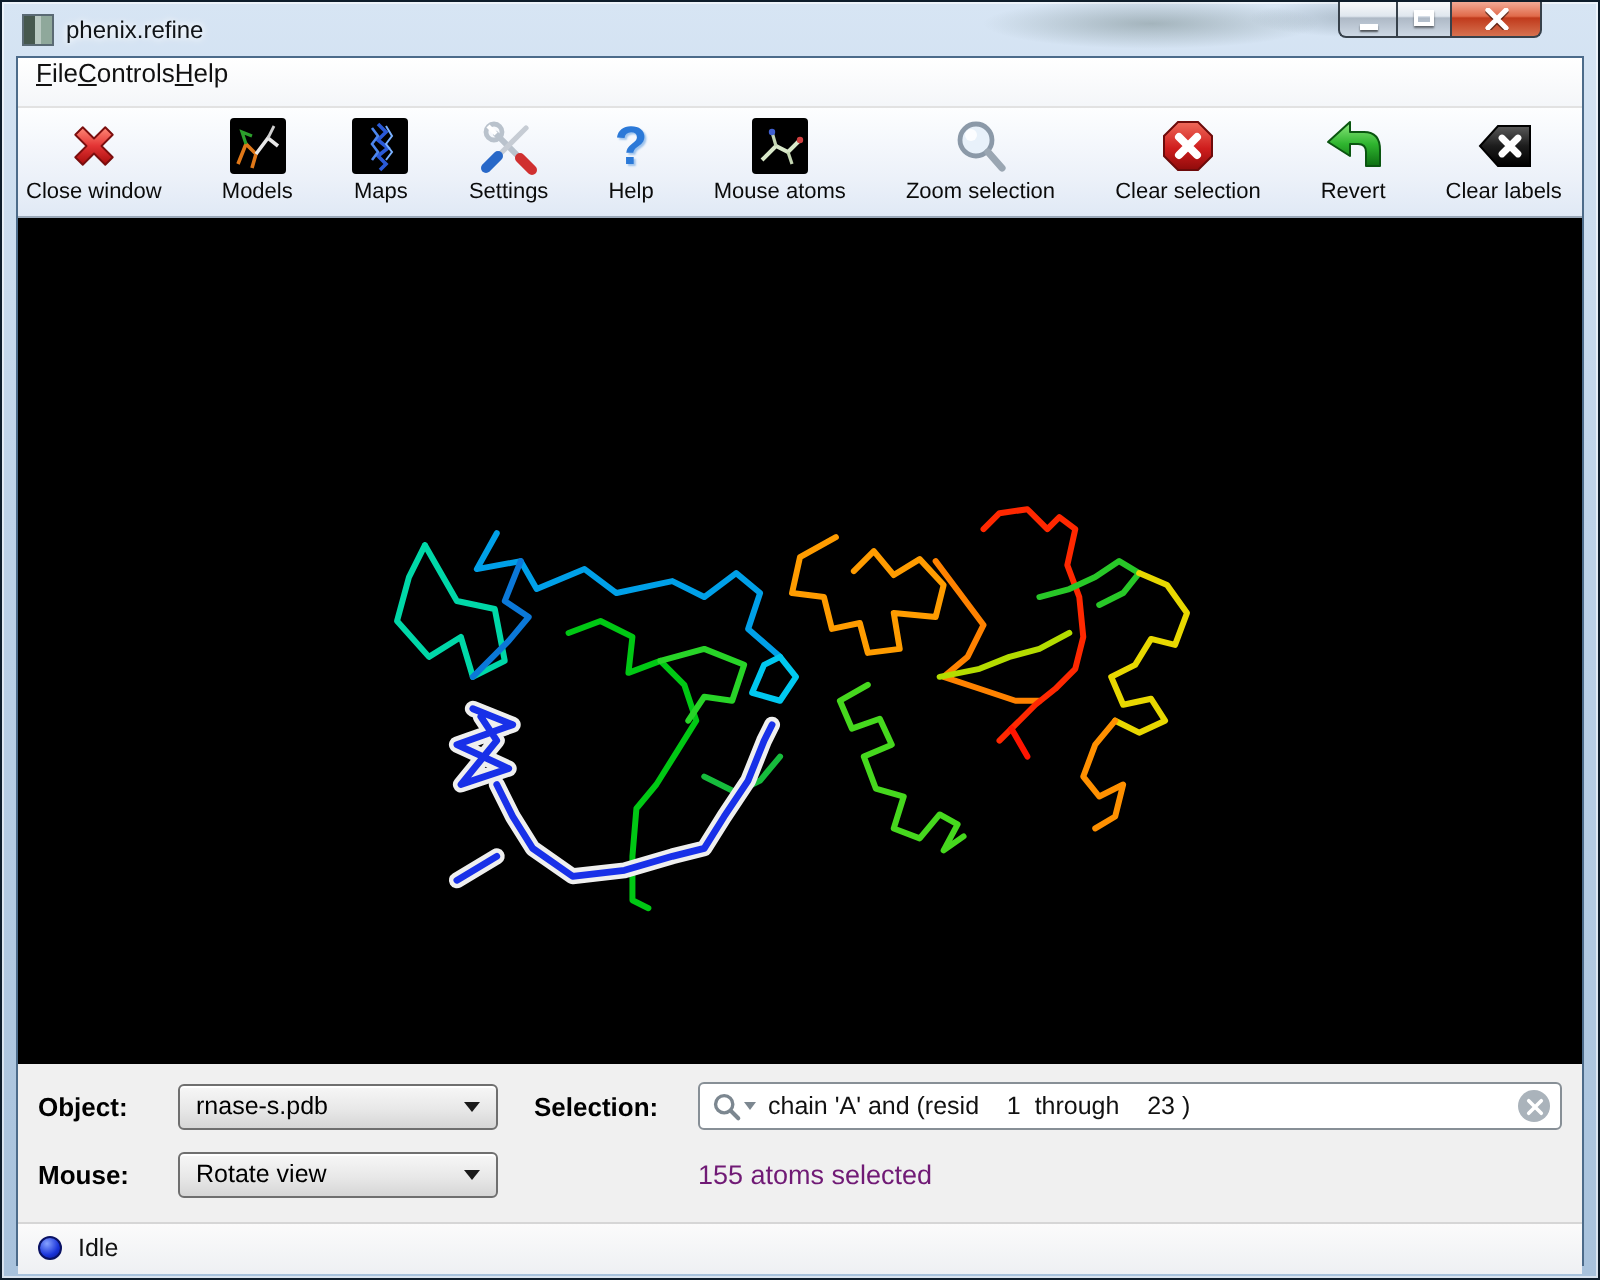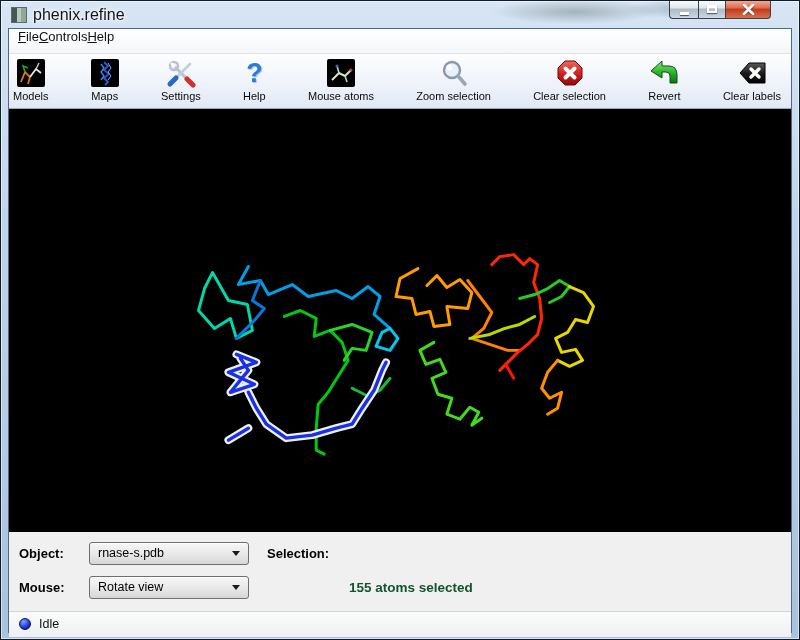--- a/index.html
+++ b/index.html
@@ -13,21 +13,21 @@
   }
   
   .titlebar { height:27px; position:relative; display:flex; align-items:center; padding-left:10px; }
   .titlebar::after { content:""; position:absolute; inset:0;
     background:
       radial-gradient(ellipse 120px 18px at 72% 40%, rgba(70,90,85,.35), transparent 70%),
       radial-gradient(ellipse 90px 14px at 86% 30%, rgba(60,80,90,.30), transparent 70%);
     pointer-events:none; }
   .app-icon { width:16px; height:16px; margin-right:6px; border:1px solid #5a6a74; z-index:2;
     background:linear-gradient(90deg,#46584e 0 38%,#b9c9c2 38% 62%,#8fa89b 62% 100%); }
-  .title-text { font-size:16px; color:#101418; text-shadow:0 0 6px #fff,0 0 3px #fff; z-index:2; }
+  .title-text { font-size:12px; color:#101418; text-shadow:0 0 6px #fff,0 0 3px #fff; z-index:2; }
   .winbtns { position:absolute; top:-1px; right:28px; display:flex; z-index:3; }
   .winbtn { height:19px; border:1px solid #37414b; border-top:none; display:flex; align-items:center; justify-content:center;
     background:linear-gradient(#fdfdfd,#dfe6ee 45%,#aeb9c6 50%,#cdd8e4); }
   .winbtn.min { width:29px; border-radius:0 0 0 4px; border-right:none; }
   .winbtn.max { width:28px; }
   .winbtn.close { width:45px; border-radius:0 0 4px 0; border-left:none;
     background:linear-gradient(#f4b3a0,#e06a4a 45%,#c03a1c 50%,#d6714f); }
   .glyph-min { width:9px; height:3px; background:#fff; box-shadow:0 1px 1px rgba(0,0,0,.6); margin-top:8px; }
   .glyph-max { width:10px; height:8px; border:2px solid #fff; border-top-width:3px; box-shadow:0 1px 1px rgba(0,0,0,.5); }
   
@@ -55,21 +55,21 @@
     background:linear-gradient(#f7f7f7,#e8e8e8 55%,#d6d6d6); display:flex; align-items:center;
     padding:0 8px; font-size:12.5px; box-shadow:inset 0 1px 0 #fff;gap:12px; }
   .caret { margin-left:auto; width:0; height:0; border-left:4px solid transparent; border-right:4px solid transparent; border-top:5px solid #1a1a1a; }
   .sel-label { font-weight:bold; width:82px; margin-left:18px; color:#000; }
   .search { flex:1; height:24px; border:1px solid #878f96; border-radius:3px; background:#fff;
     display:flex; align-items:center; padding:0 5px 0 6px; }
   .search input { border:none; outline:none; flex:1; font-size:12.5px; font-family:inherit; background:transparent; white-space:pre; color:#111; }
   .sicon { display:flex; align-items:center; margin-right:4px; }
   .sicon .dd { width:0; height:0; border-left:3.5px solid transparent; border-right:3.5px solid transparent; border-top:4px solid #7c8790; margin-left:1px; }
   .clearx { width:16px; height:16px; border-radius:50%; background:#aab3bb; display:flex; align-items:center; justify-content:center; }
-  .atoms { color:#14532d; font-weight:bold; font-size:13.5px; margin-left:100px; }
+  .atoms { color:#701a75; font-weight:normal; font-size:13.5px; margin-left:100px; }
   
   .statusbar { flex:0 0 26px; border-top:1px solid #d6d6d6; background:linear-gradient(#fbfbfb,#eef0f3);
     display:flex; align-items:center; padding-left:10px; gap:8px; font-size:12.5px; color:#111; }
   .status-dot { width:12px; height:12px; border-radius:50%;
     background:radial-gradient(circle at 35% 28%, #86a2ff, #1a34da 60%, #081488); border:1px solid #0a1264; }
 </style>
 </head>
 <body>
 
 <div class="window">
@@ -95,20 +95,35 @@
   <div class="client">
 
     <div class="menubar">
       <span class="menu-item">File</span>
       <span class="menu-item">Controls</span>
       <span class="menu-item">Help</span>
     </div>
 
     <div class="toolbar">
 
+      <div class="tool">
+        <div class="ticon">
+          <svg width="30" height="30" viewBox="0 0 32 32">
+            <defs>
+                <linearGradient id="gRed" x1="0" y1="0" x2="0" y2="1">
+              <stop offset="0" stop-color="#ff8a78"></stop>
+                  <stop offset=".5" stop-color="#e33434"></stop>
+                  <stop offset="1" stop-color="#a80c0c"></stop>
+                </linearGradient>
+              </defs>
+            <path d="M6 10 L10 6 L16 12 L22 6 L26 10 L20 16 L26 22 L22 26 L16 20 L10 26 L6 22 L12 16 Z" fill="url(#gRed)" stroke="#7a0e0e" stroke-width="1" stroke-linejoin="round"></path>
+          </svg>
+        </div>
+        <span>Close window</span>
+      </div>
 
       <div class="tool">
         <div class="ticon">
           <svg width="28" height="28" viewBox="0 0 28 28">
             <rect x="0" y="0" width="28" height="28" rx="2" fill="#000"></rect>
             <polyline points="4,23 8,13 13,18 11,25" fill="none" stroke="#e07818" stroke-width="1.8"></polyline>
             <polyline points="8,13 6,7 11,9" fill="none" stroke="#2ca02c" stroke-width="1.6"></polyline>
             <polyline points="13,18 19,10 24,14" fill="none" stroke="#e8e8e8" stroke-width="1.8"></polyline>
             <polyline points="19,10 22,4" fill="none" stroke="#cfcfcf" stroke-width="1.4"></polyline>
           </svg>
@@ -266,20 +281,35 @@
     </div>
 
     <div class="panel">
       <div class="prow">
         <span class="plabel">Object:</span>
         <div class="combo">
           <span>rnase-s.pdb</span>
           <span class="caret"></span>
         </div>
         <span class="sel-label">Selection:</span>
+        <div class="search">
+          <span class="sicon">
+            <svg width="15" height="15" viewBox="0 0 16 16">
+              <circle cx="6.5" cy="6.5" r="4.6" fill="none" stroke="#7c8790" stroke-width="1.8"></circle>
+              <line x1="10" y1="10" x2="14" y2="14" stroke="#7c8790" stroke-width="2.2" stroke-linecap="round"></line>
+            </svg>
+            <span class="dd"></span>
+          </span>
+          <input type="text" value="chain 'A' and (resid    1  through    23 )" style="">
+          <span class="clearx">
+            <svg width="9" height="9" viewBox="0 0 10 10">
+              <path d="M1.5 1.5 L8.5 8.5 M8.5 1.5 L1.5 8.5" stroke="#fff" stroke-width="2" stroke-linecap="round"></path>
+            </svg>
+          </span>
+        </div>
       </div>
       <div class="prow">
         <span class="plabel">Mouse:</span>
         <div class="combo">
           <span>Rotate view</span>
           <span class="caret"></span>
         </div>
         <span class="atoms">155 atoms selected</span>
       </div>
     </div>

